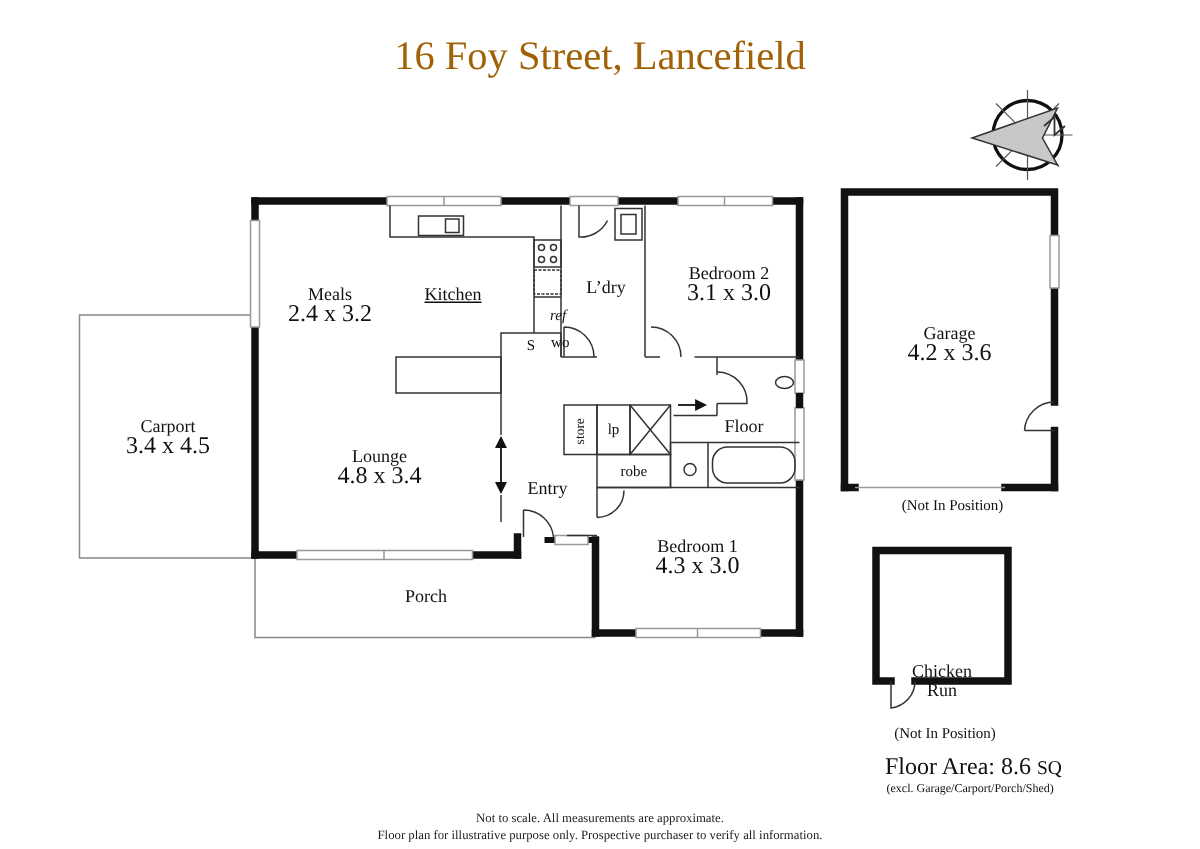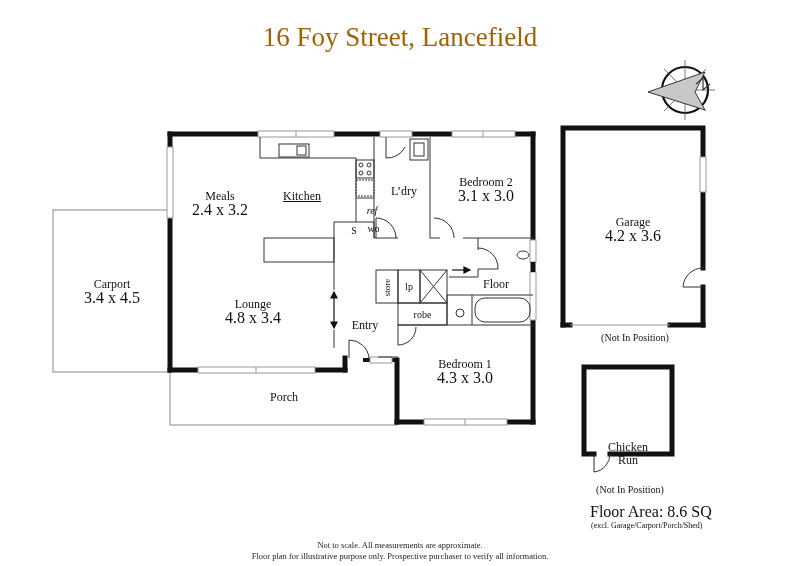--- a/index.html
+++ b/index.html
@@ -7,21 +7,21 @@
          font-family: "Liberation Serif", "DejaVu Serif", serif; color: #111; }
   .title { position: absolute; left: 0; top: 22px; width: 800px; text-align: center;
            font-size: 27px; color: #a16207; }
   svg.plan { position: absolute; left: 0; top: 0; }
   .lbl { position: absolute; text-align: center; font-size: 12px; line-height: 13px; color: #111; white-space: nowrap; }
   .lbl .dim { font-size: 16px; display: block; }
   .small { font-size: 10px; }
   .tiny { font-size: 9px; }
   .footer { position: absolute; left: 0; width: 800px; text-align: center; font-size: 8.5px; line-height: 11px; color: #222; }
   .area { position: absolute; left: 590px; top: 503px; font-size: 16px; white-space: nowrap; }
-  .area .unit { font-size: 16px; }
+  .area .unit { font-size: 13px; }
   .area-note { position: absolute; left: 591px; top: 521px; font-size: 8px; white-space: nowrap; }
 </style>
 </head>
 <body>
 
 <div class="title">16 Foy Street, Lancefield</div>
 
 <svg class="plan" width="800" height="566" viewBox="0 0 800 566">
 
   <g>

